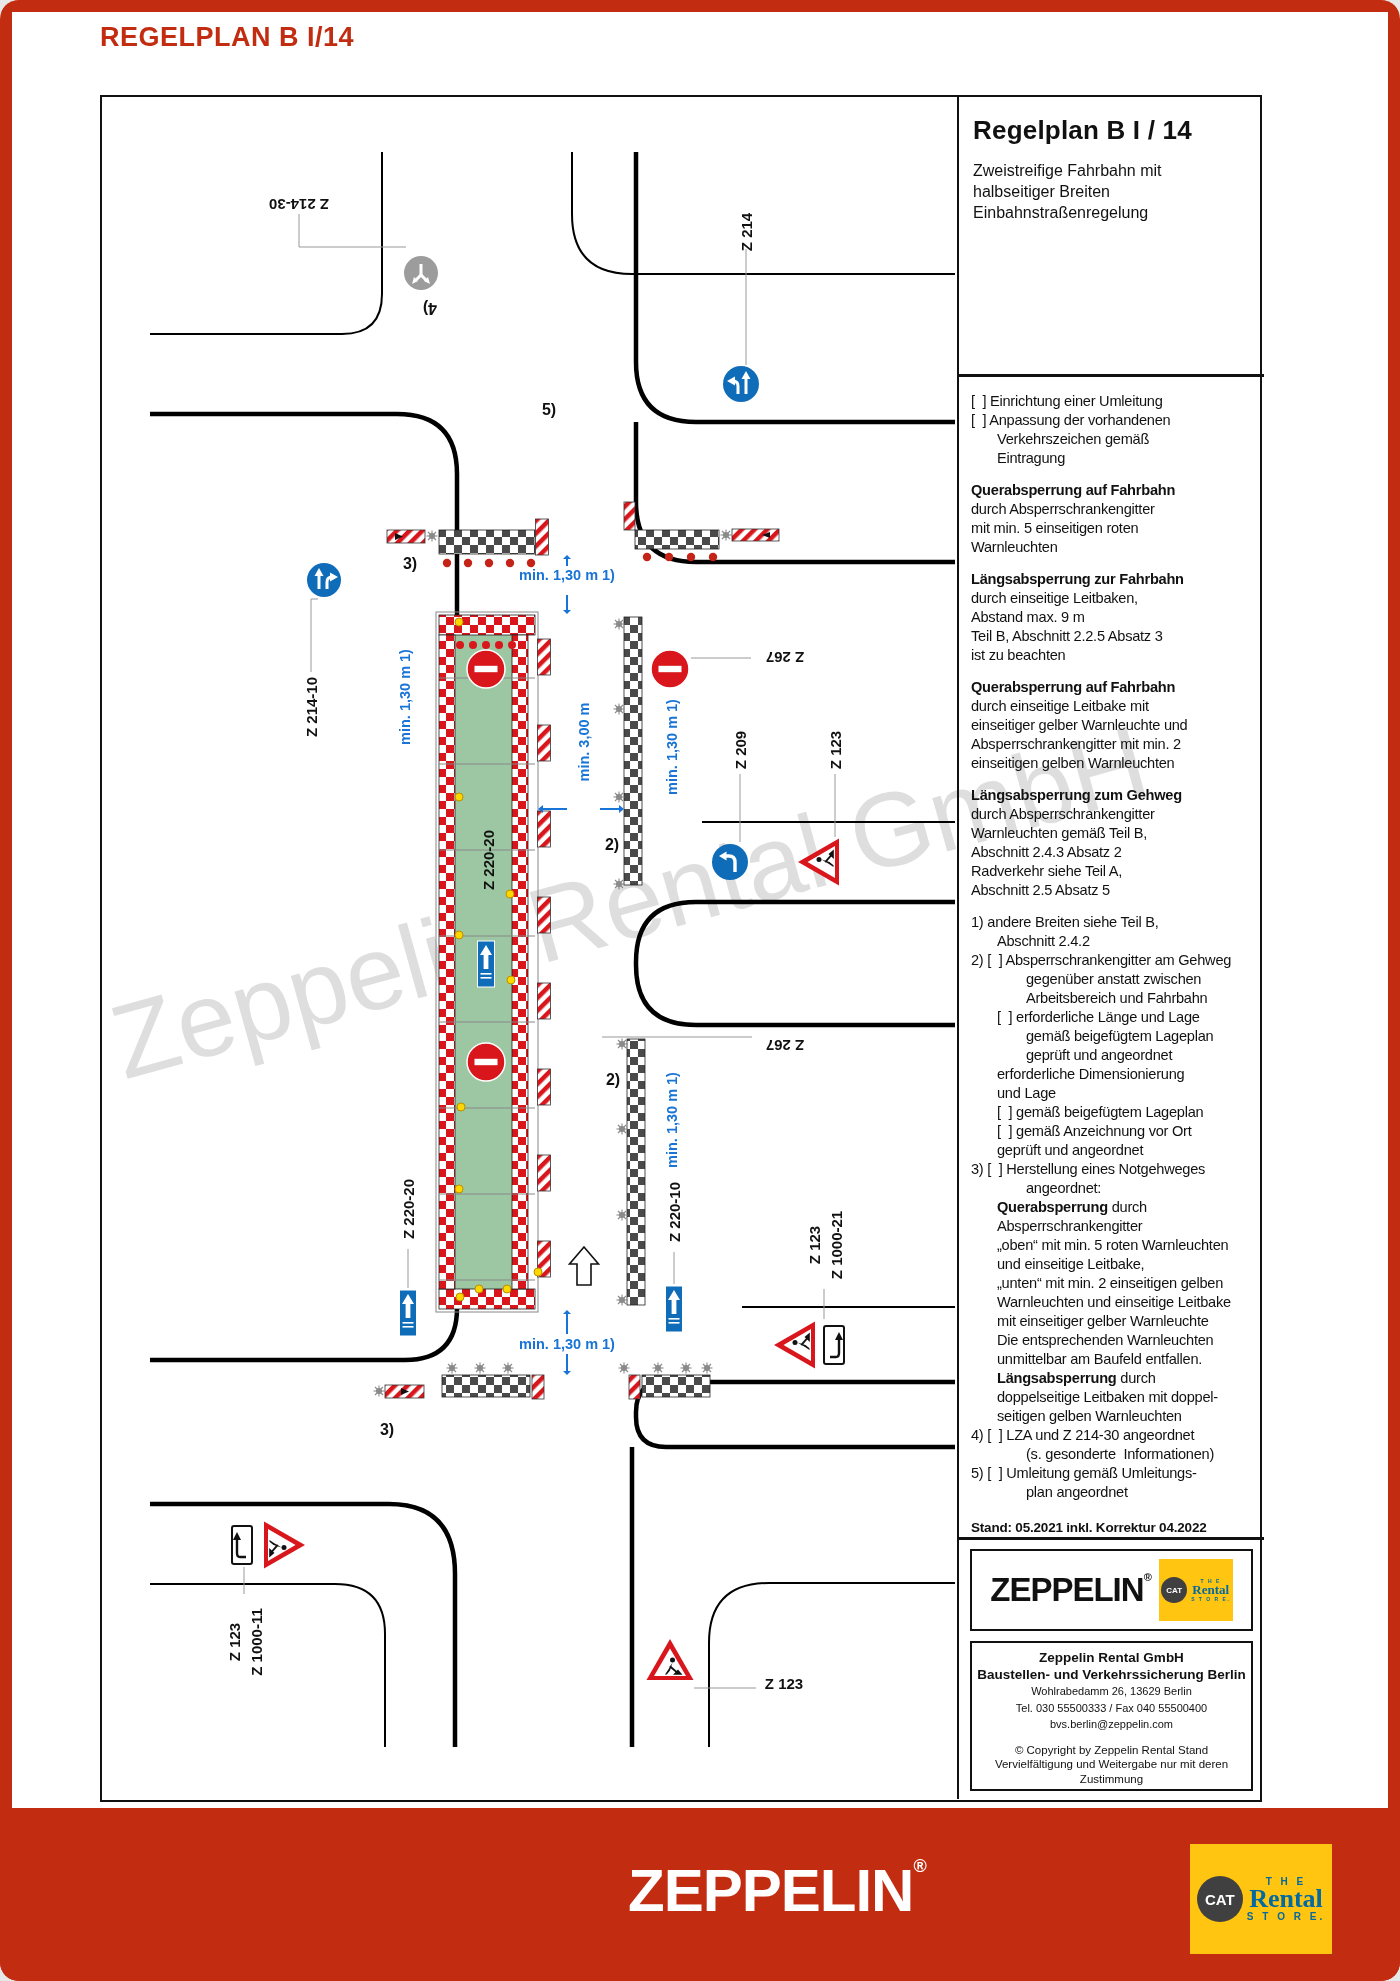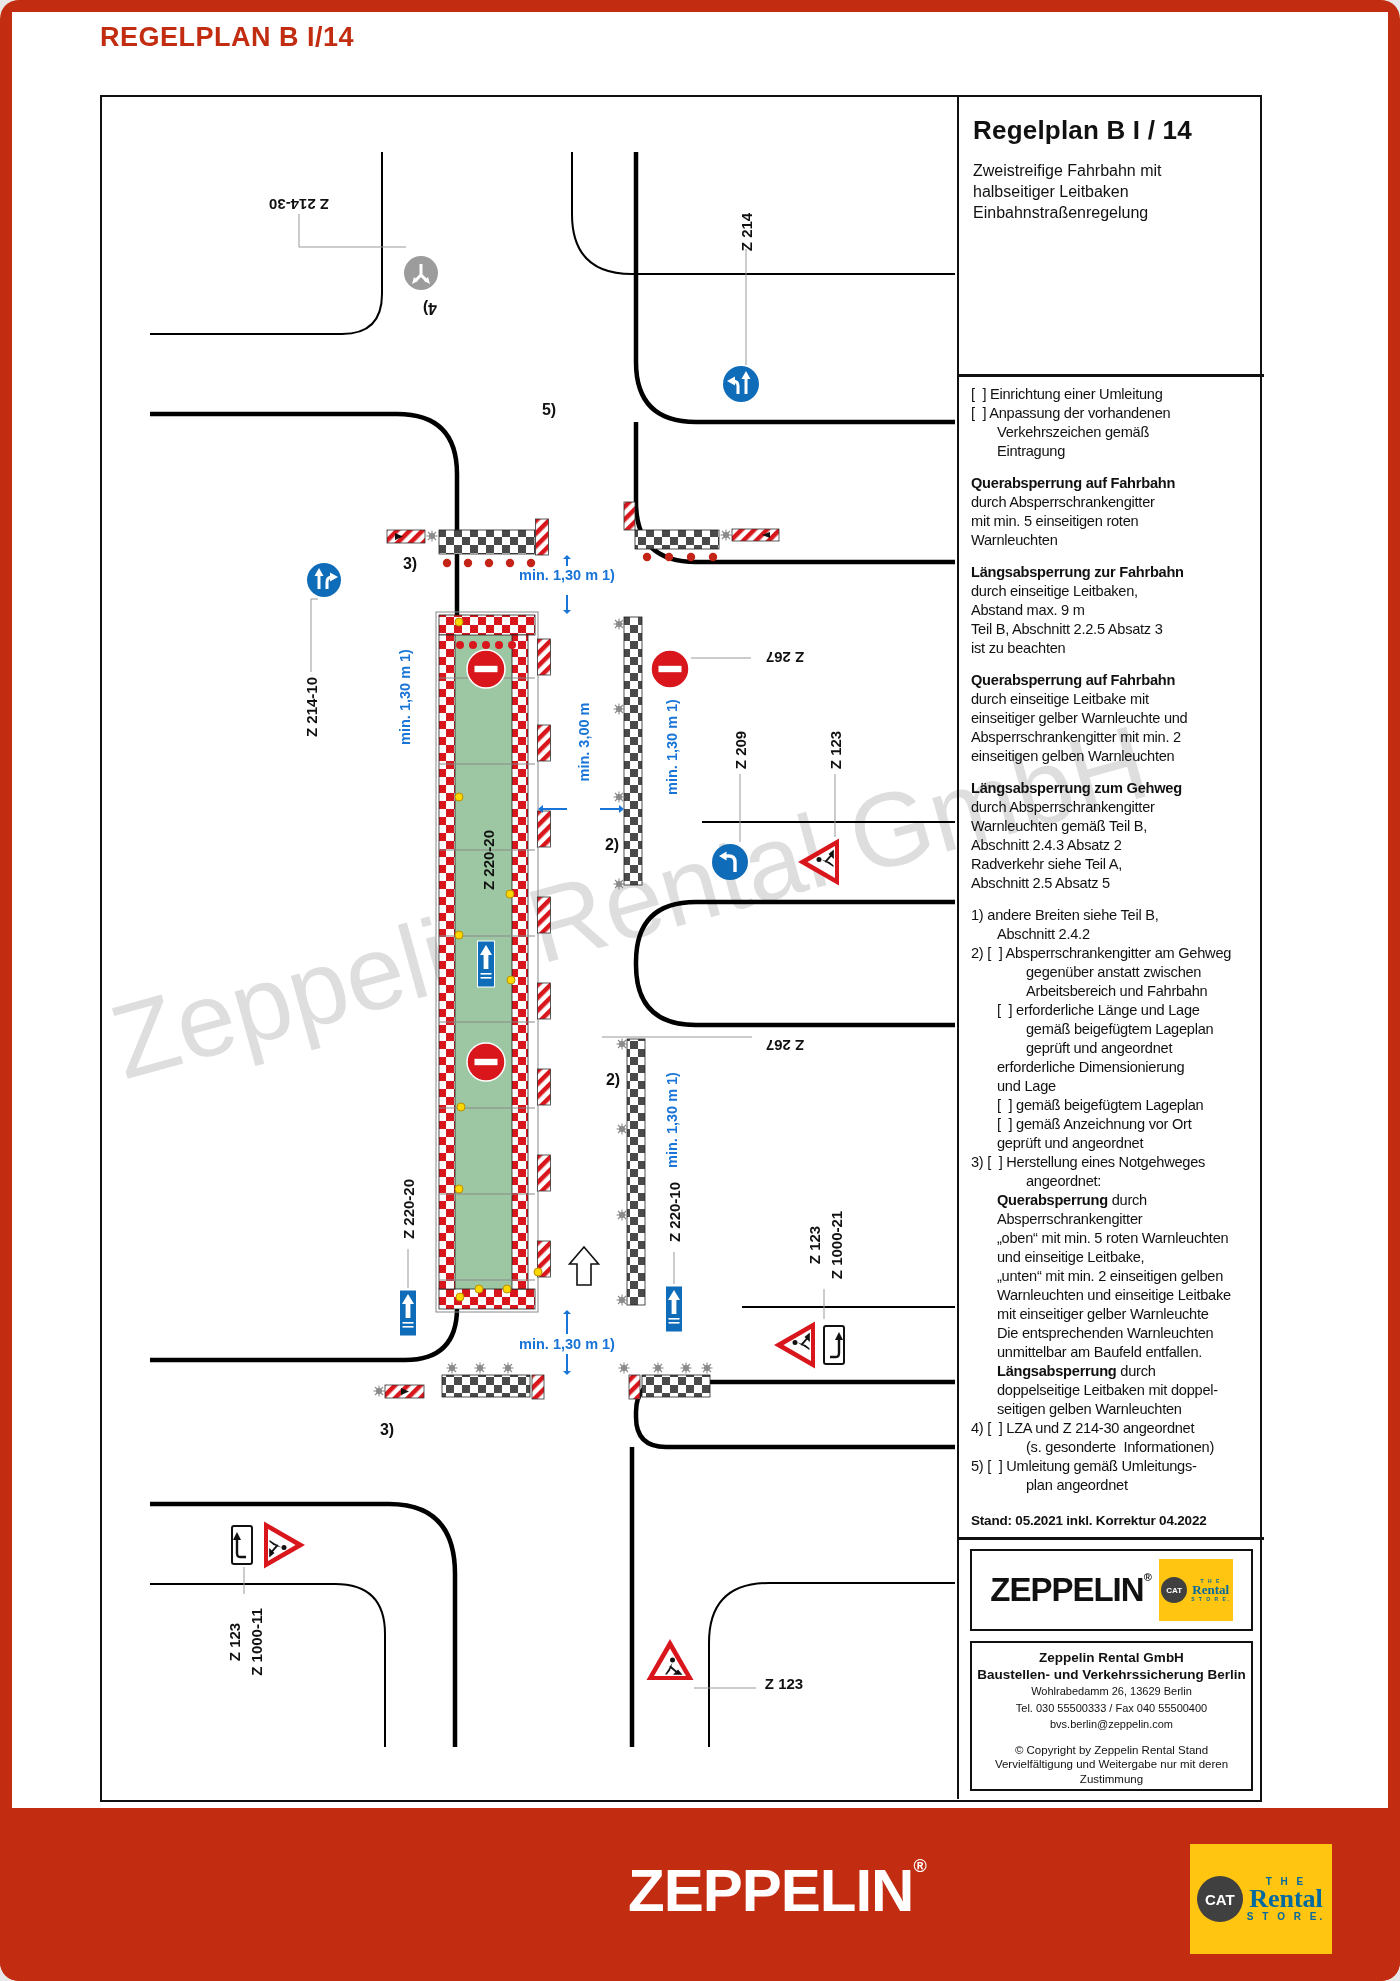--- a/index.html
+++ b/index.html
@@ -30,21 +30,21 @@
   .dlabel.note{font-size:16px;font-weight:bold;color:#111;}
   .dlabel.dim{font-size:14.5px;font-weight:600;color:#1874D6;}
 
   
   .panel{position:absolute;left:855px;top:0;width:307px;height:1702px;
          border-left:2.5px solid #111;box-sizing:border-box;z-index:5;}
   .panel-title{padding:18px 14px 0 14px;}
   .panel-title h1{margin:0 0 14px 0;font-size:26px;letter-spacing:.2px;}
   .subtitle div{font-size:16px;line-height:21px;}
   .rule{position:absolute;left:0;width:100%;height:0;border-top:3px solid #111;}
-  .panel-body{position:absolute;left:0;top:280px;width:100%;padding:8px 10px 0 12px;
+  .panel-body{position:absolute;left:0;top:280px;width:100%;padding:15px 10px 0 12px;
               box-sizing:border-box;font-size:14.6px;line-height:19px;letter-spacing:-0.25px;
               white-space:pre-wrap;}
   .sec{margin-bottom:13px;}
   .pl{min-height:19px;}
   .pl.b{font-weight:bold;}
   .pl.i1{padding-left:26px;}
   .pl.i2{padding-left:55px;}
   .stand{margin-top:16px;font-size:13.5px;font-weight:bold;letter-spacing:-0.2px;}
 
   .logo-box{position:absolute;left:11px;top:1452px;width:283px;height:82px;
@@ -392,21 +392,21 @@
         <div class="dlabel sign" style="left: 132px; top: 1545px; transform: translate(-50%, -50%) rotate(-90deg);">Z 123</div>
         <div class="dlabel sign" style="left: 154px; top: 1545px; transform: translate(-50%, -50%) rotate(-90deg);">Z 1000-11</div>
         <div class="dlabel sign" style="left: 682px; top: 1586px; transform: translate(-50%, -50%) rotate(0deg);">Z 123</div>
       </div>
 
     <div class="panel">
       <div class="panel-title">
         <h1>Regelplan B I / 14</h1>
         <div class="subtitle" id="subtitle">
             <div>Zweistreifige Fahrbahn mit</div>
-            <div>halbseitiger Leitbaken</div>
+            <div>halbseitiger Breiten</div>
             <div>Einbahnstraßenregelung</div>
           </div>
       </div>
       <div class="rule" style="top:277px"></div>
       <div class="panel-body" id="panel-body"><div class="sec"><div class="pl">[  ] Einrichtung einer Umleitung</div><div class="pl">[  ] Anpassung der vorhandenen</div><div class="pl i1">Verkehrszeichen gemäß</div><div class="pl i1">Eintragung</div></div><div class="sec"><div class="pl b">Querabsperrung auf Fahrbahn</div><div class="pl">durch Absperrschrankengitter</div><div class="pl">mit min. 5 einseitigen roten</div><div class="pl">Warnleuchten</div></div><div class="sec"><div class="pl b">Längsabsperrung zur Fahrbahn</div><div class="pl">durch einseitige Leitbaken,</div><div class="pl">Abstand max. 9 m</div><div class="pl">Teil B, Abschnitt 2.2.5 Absatz 3</div><div class="pl">ist zu beachten</div></div><div class="sec"><div class="pl b">Querabsperrung auf Fahrbahn</div><div class="pl">durch einseitige Leitbake mit</div><div class="pl">einseitiger gelber Warnleuchte und</div><div class="pl">Absperrschrankengitter mit min. 2</div><div class="pl">einseitigen gelben Warnleuchten</div></div><div class="sec"><div class="pl b">Längsabsperrung zum Gehweg</div><div class="pl">durch Absperrschrankengitter</div><div class="pl">Warnleuchten gemäß Teil B,</div><div class="pl">Abschnitt 2.4.3 Absatz 2</div><div class="pl">Radverkehr siehe Teil A,</div><div class="pl">Abschnitt 2.5 Absatz 5</div></div><div class="sec"><div class="pl">1) andere Breiten siehe Teil B,</div><div class="pl i1">Abschnitt 2.4.2</div><div class="pl">2) [  ] Absperrschrankengitter am Gehweg</div><div class="pl i2">gegenüber anstatt zwischen</div><div class="pl i2">Arbeitsbereich und Fahrbahn</div><div class="pl i1">[  ] erforderliche Länge und Lage</div><div class="pl i2">gemäß beigefügtem Lageplan</div><div class="pl i2">geprüft und angeordnet</div><div class="pl i1">erforderliche Dimensionierung</div><div class="pl i1">und Lage</div><div class="pl i1">[  ] gemäß beigefügtem Lageplan</div><div class="pl i1">[  ] gemäß Anzeichnung vor Ort</div><div class="pl i1">geprüft und angeordnet</div><div class="pl">3) [  ] Herstellung eines Notgehweges</div><div class="pl i2">angeordnet:</div><div class="pl i1"><b>Querabsperrung</b> durch</div><div class="pl i1">Absperrschrankengitter</div><div class="pl i1">„oben“ mit min. 5 roten Warnleuchten</div><div class="pl i1">und einseitige Leitbake,</div><div class="pl i1">„unten“ mit min. 2 einseitigen gelben</div><div class="pl i1">Warnleuchten und einseitige Leitbake</div><div class="pl i1">mit einseitiger gelber Warnleuchte</div><div class="pl i1">Die entsprechenden Warnleuchten</div><div class="pl i1">unmittelbar am Baufeld entfallen.</div><div class="pl i1"><b>Längsabsperrung</b> durch</div><div class="pl i1">doppelseitige Leitbaken mit doppel-</div><div class="pl i1">seitigen gelben Warnleuchten</div><div class="pl">4) [  ] LZA und Z 214-30 angeordnet</div><div class="pl i2">(s. gesonderte  Informationen)</div><div class="pl">5) [  ] Umleitung gemäß Umleitungs-</div><div class="pl i2">plan angeordnet</div></div><div class="stand">Stand: 05.2021 inkl. Korrektur 04.2022</div></div>
       <div class="rule" style="top:1440px"></div>
 
       <div class="logo-box">
         <div class="zep-word"><span>ZEPPELIN</span><span class="reg">®</span></div>
         <div class="cat-badge">

